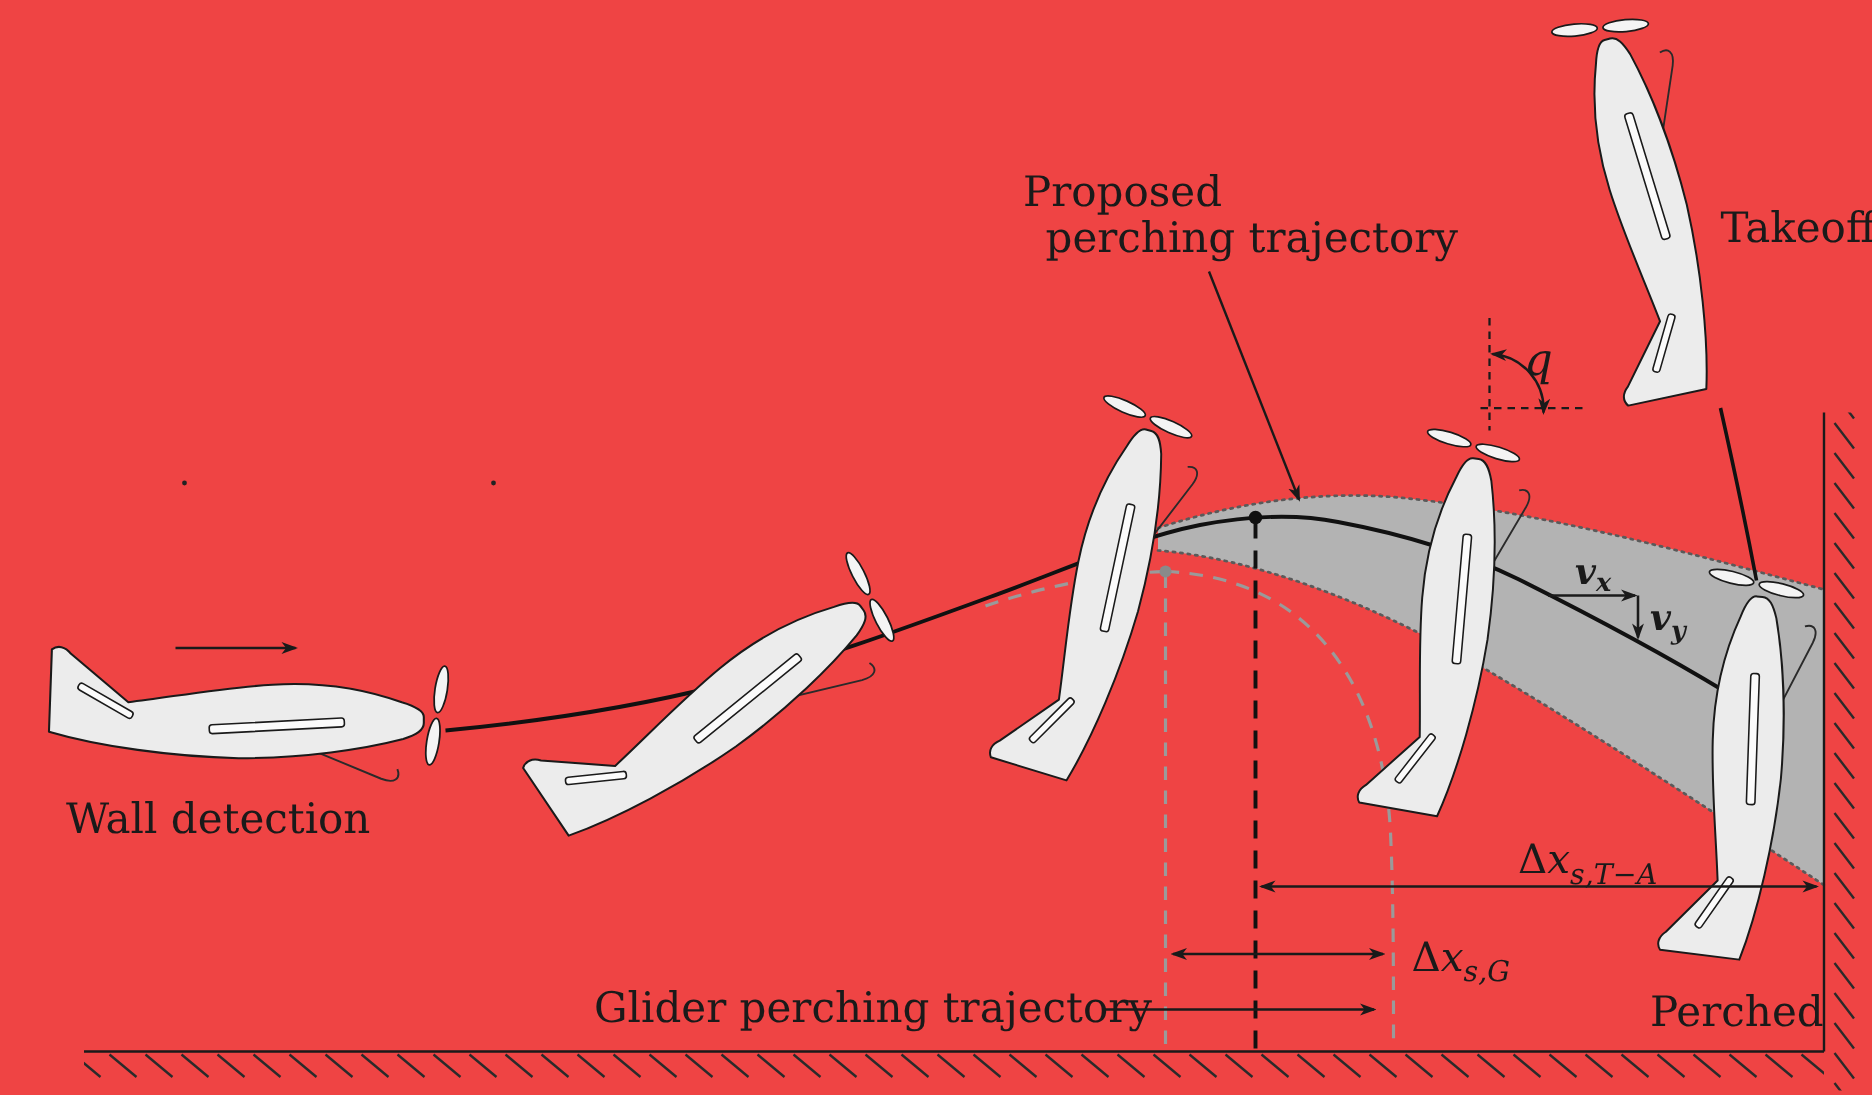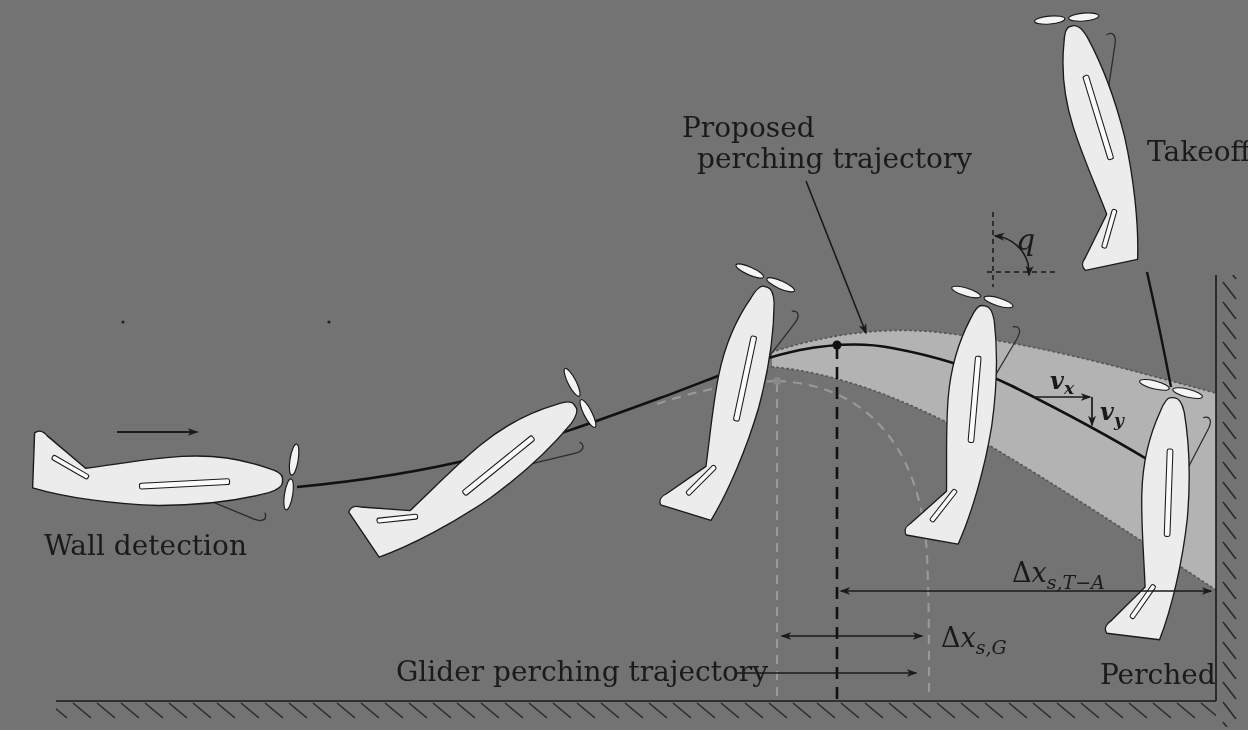--- a/index.html
+++ b/index.html
@@ -1,16 +1,16 @@
 <!DOCTYPE html>
 <html><head>
 <meta charset="utf-8">
 <style>
   html,body{margin:0;padding:0;background:#fff;}
-  .canvas{position:relative;width:1248px;height:730px;background:#737373;overflow:hidden;
+  .canvas{position:relative;width:1248px;height:730px;background:#ef4444;overflow:hidden;
           font-family:"DejaVu Serif","Liberation Serif",serif;}
   svg{display:block;}
   text{fill:#1a1a1a;}
   .lbl{font-size:28px;}
   .math-main{font-size:27px;}
   .math-var{font-style:italic;}
   .math-sub{font-size:19px;font-style:italic;}
   .q-lbl{font-size:30px;font-style:italic;}
   .v-main{font-size:24px;font-style:italic;font-weight:600;}
   .v-sub{font-size:17px;font-style:italic;font-weight:600;}

